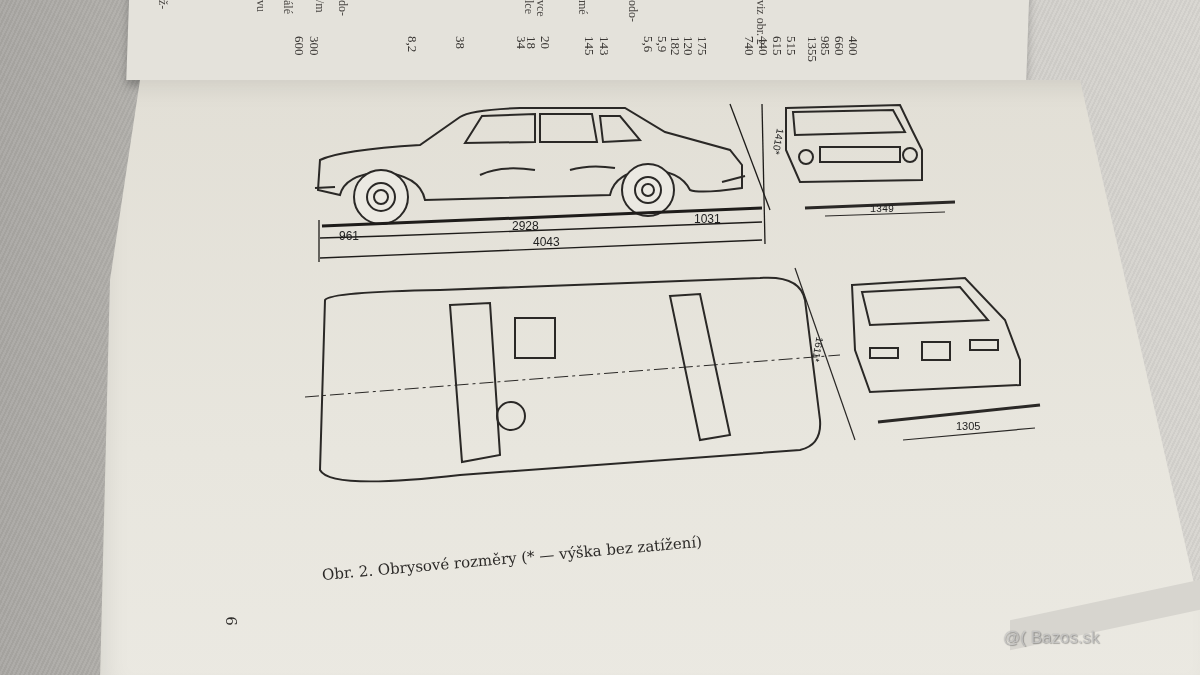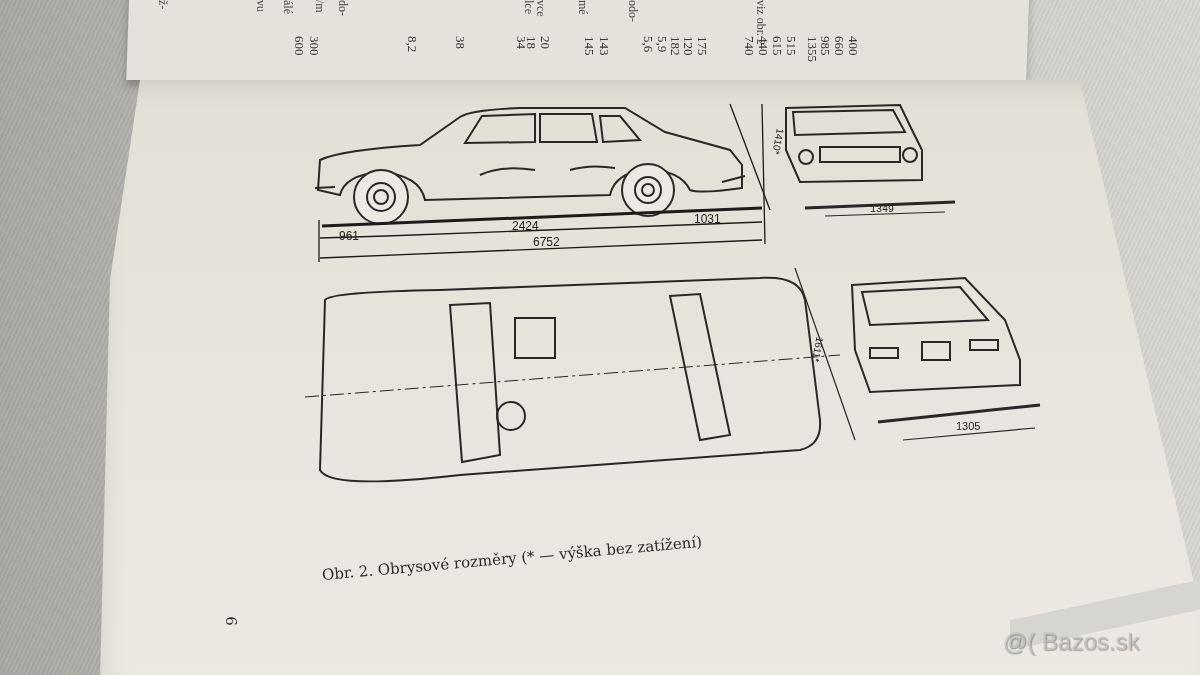--- a/index.html
+++ b/index.html
@@ -22,21 +22,21 @@
   .rot-label{position:absolute;font-family:"Liberation Serif",serif;font-size:12px;color:#4a4744;
     transform:rotate(90deg);transform-origin:left top;white-space:nowrap;}
   svg.draw{position:absolute;left:0;top:0;}
   .dim{position:absolute;font-family:"Liberation Sans",sans-serif;font-size:12px;color:#222;
     white-space:nowrap;}
   .caption{position:absolute;left:322px;top:566px;font-size:15px;color:#2c2a28;
     transform:rotate(-5deg);transform-origin:left center;white-space:nowrap;}
   .pagenum{position:absolute;left:226px;top:612px;font-size:15px;color:#2c2a28;
     transform:rotate(90deg);}
   .watermark{position:absolute;left:1003px;top:628px;font-family:"Liberation Sans",sans-serif;
-    font-size:24px;color:rgba(255,255,255,0.55);
+    font-size:17px;color:rgba(255,255,255,0.55);
     text-shadow:0 0 1px rgba(0,0,0,0.45),1px 1px 1px rgba(0,0,0,0.25);white-space:nowrap;}
 </style>
 </head>
 <body>
 
 <div class="cloth"></div>
 <div class="top-page"></div>
 
 <div id="top-values">
     <span class="rot-num" style="left: 322px; top: 36px;">300</span>
@@ -128,23 +128,23 @@
     <path d="M862 292 L960 287 L988 320 L870 325 Z"></path>
     <rect x="870" y="348" width="28" height="10"></rect>
     <rect x="970" y="340" width="28" height="10"></rect>
     <rect x="922" y="342" width="28" height="18"></rect>
     <line x1="878" y1="422" x2="1040" y2="405" stroke-width="3"></line>
     <line x1="903" y1="440" x2="1035" y2="428" stroke-width="1.2"></line>
   </g>
 </svg>
 
 <span class="dim" style="left:339px;top:229px;">961</span>
-<span class="dim" style="left:512px;top:219px;">2424</span>
+<span class="dim" style="left:512px;top:219px;">2928</span>
 <span class="dim" style="left:694px;top:212px;text-align:center;">1031</span>
-<span class="dim" style="left:533px;top:235px;">6752</span>
+<span class="dim" style="left:533px;top:235px;">4043</span>
 <span class="dim" style="left:765px;top:136px;transform:rotate(100deg);font-size:10px;">1410*</span>
 <span class="dim" style="left:870px;top:204px;font-size:10px;font-family:Liberation Mono, monospace;">1349</span>
 <span class="dim" style="left:805px;top:344px;transform:rotate(100deg);font-size:10px;">1611*</span>
 <span class="dim" style="left:956px;top:420px;font-size:11px;">1305</span>
 
 <div class="caption">Obr. 2. Obrysové rozměry (* — výška bez zatížení)</div>
 <div class="pagenum">6</div>
 <div class="watermark">@( Bazos.sk</div>
 
 </body></html>

